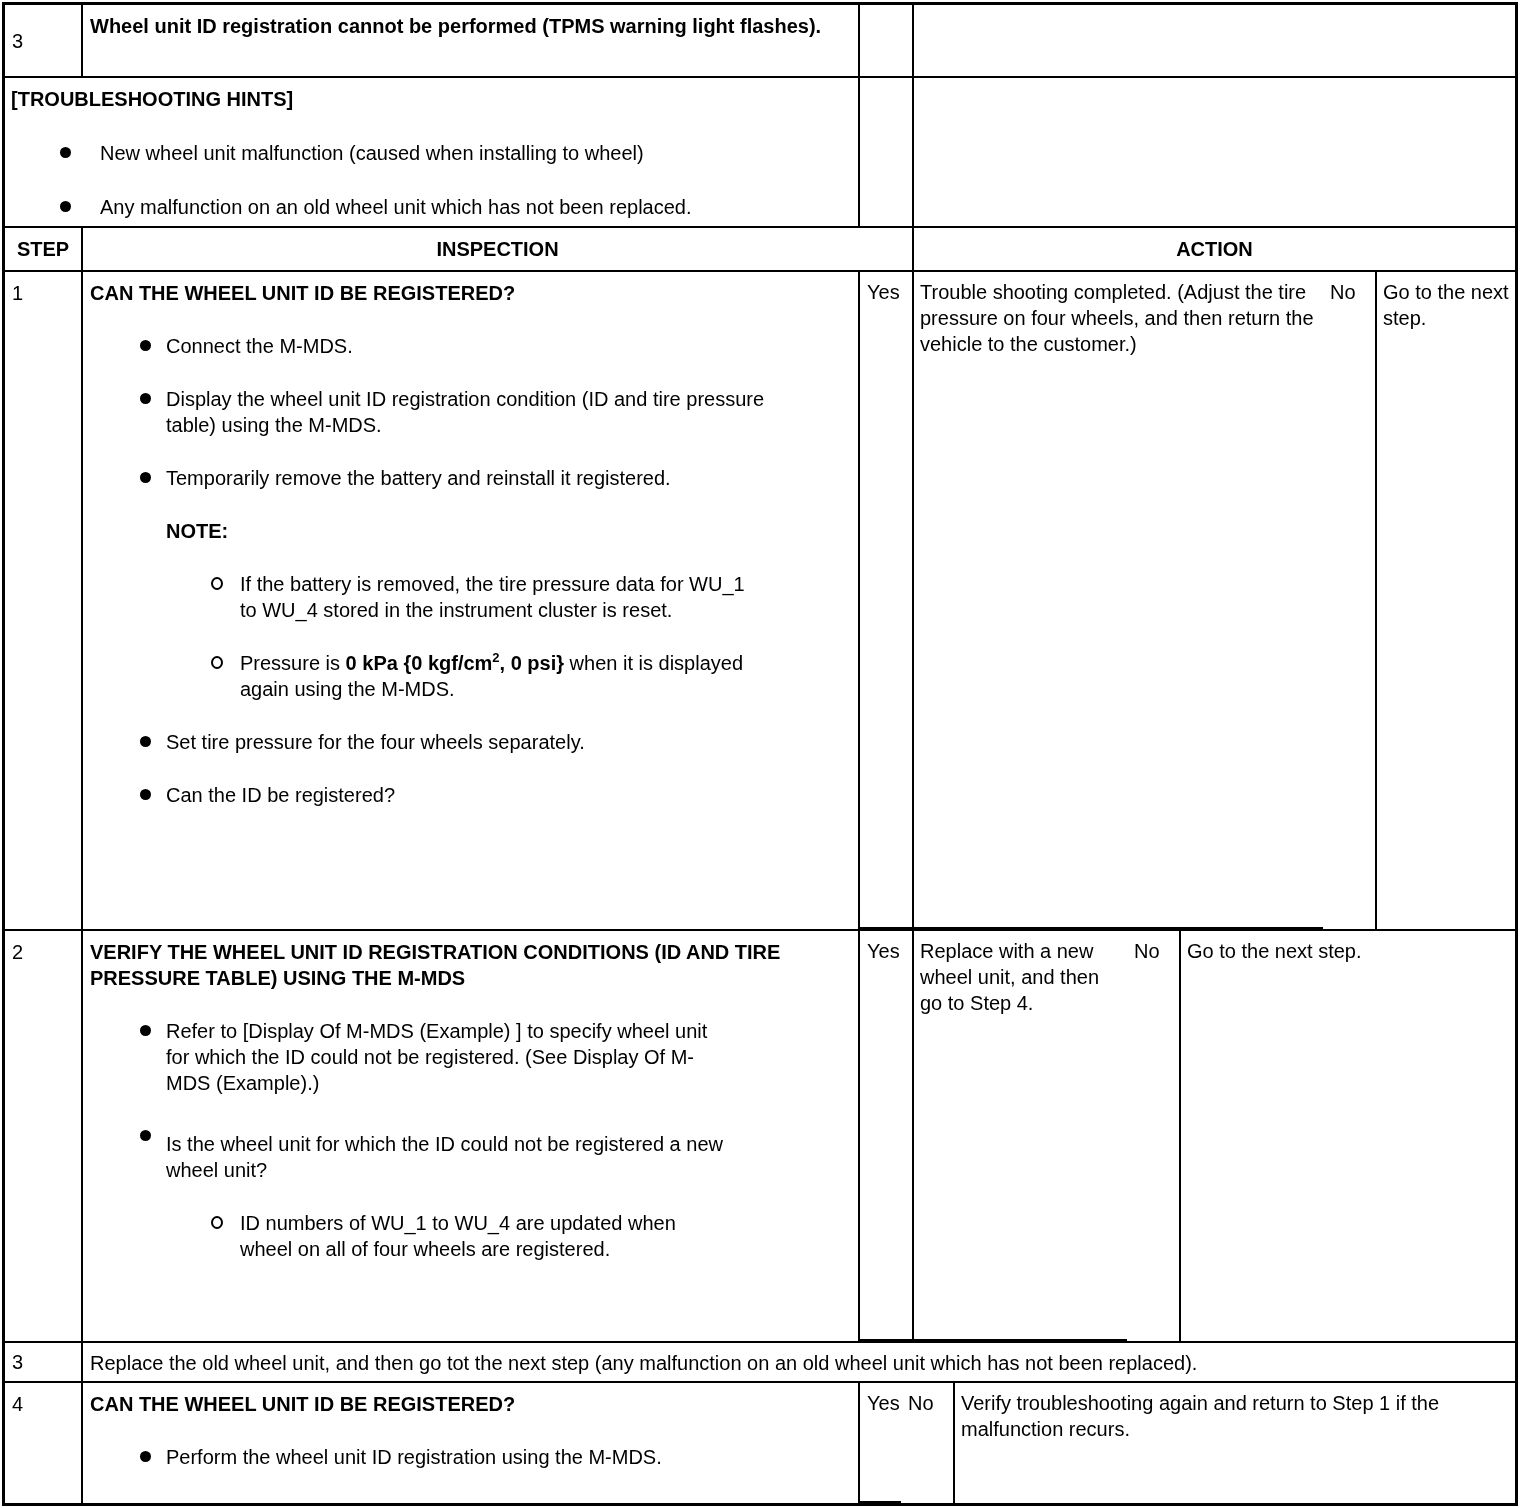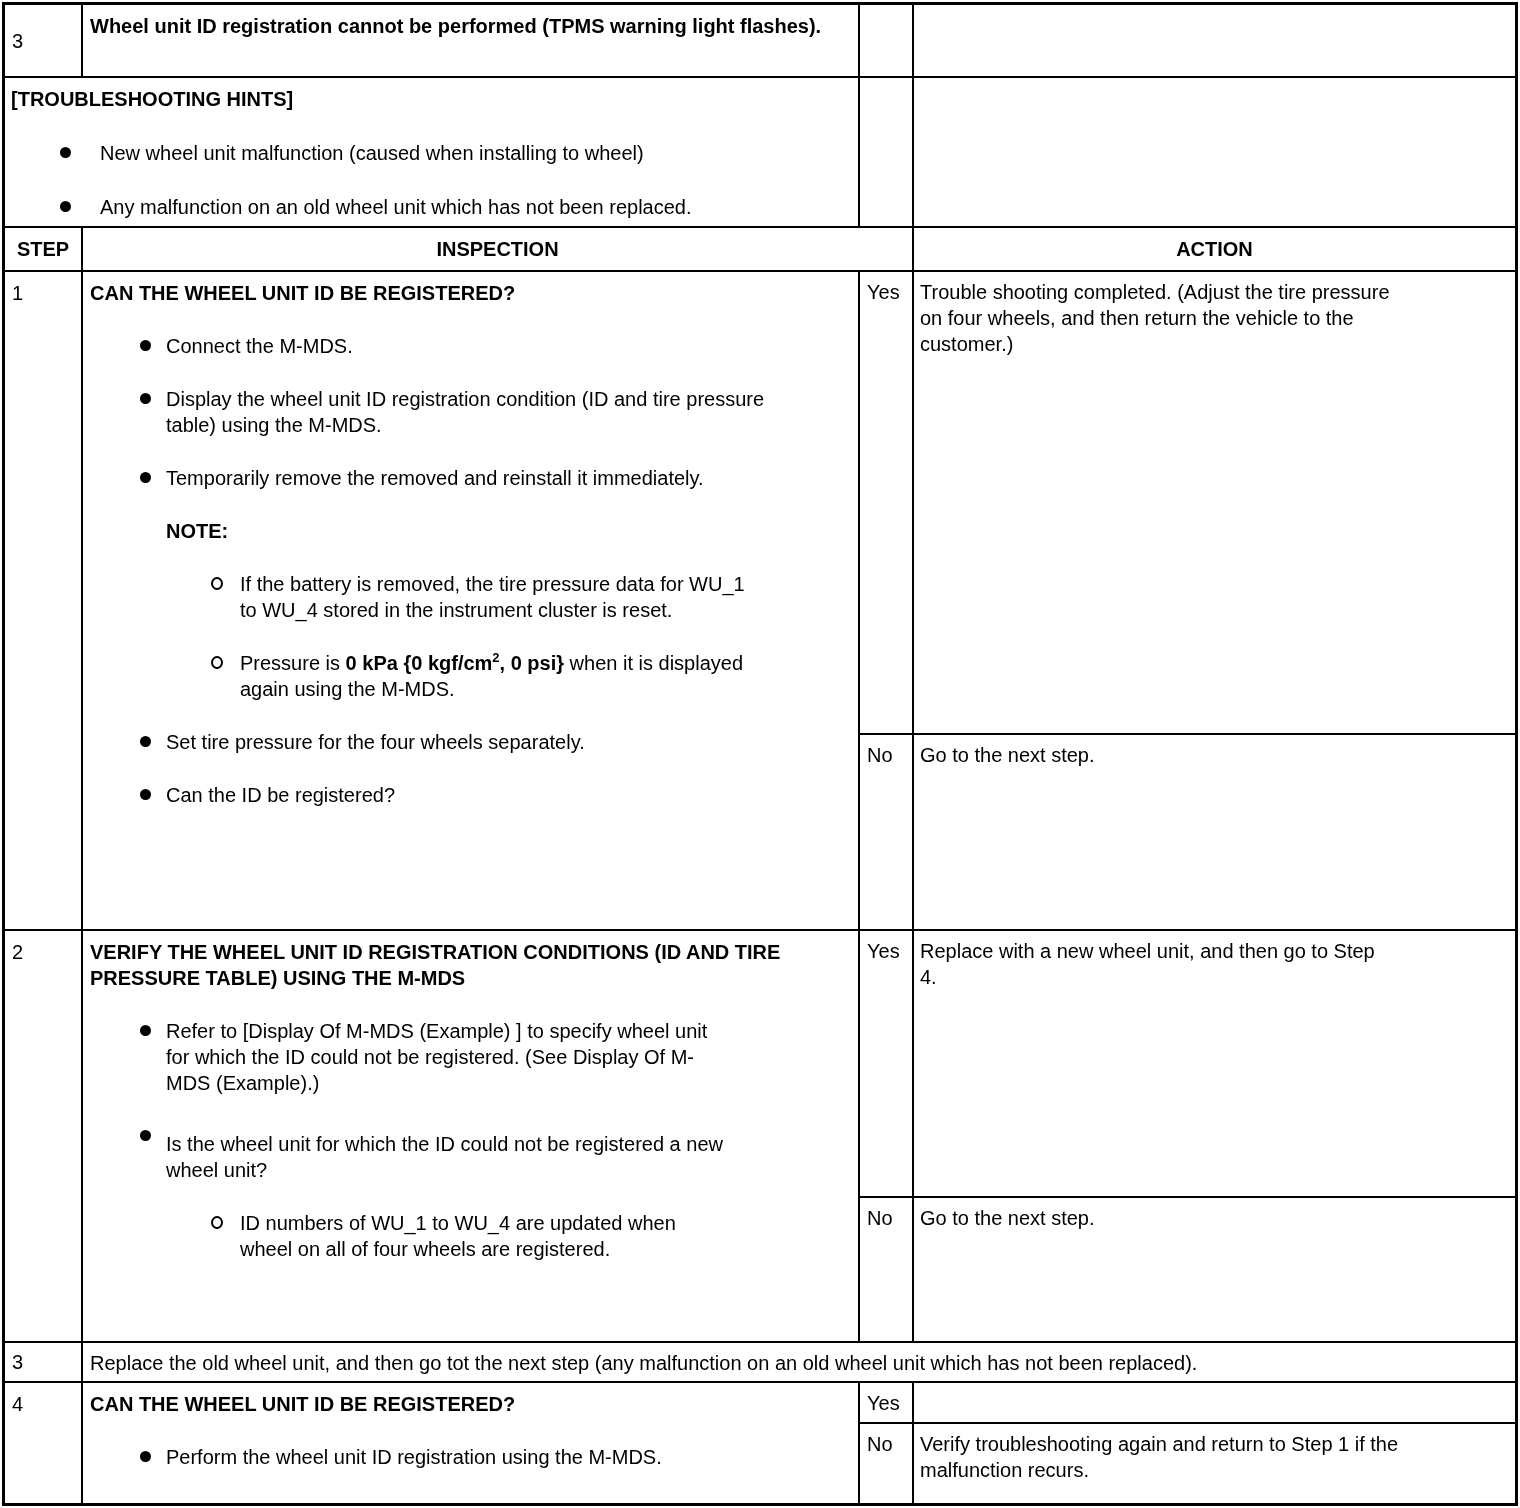--- a/index.html
+++ b/index.html
@@ -11,21 +11,21 @@
   .tr{display:flex;border-bottom:2px solid #000;overflow:hidden;}
   .tr.last{border-bottom:none;}
   .td{border-right:2px solid #000;overflow:hidden;}
   .td.nr{border-right:none;}
   .c-step{flex:0 0 78px;}
   .c-insp{flex:0 0 777px;}
   .c-hints{flex:0 0 855px;}
   .c-insph{flex:0 0 831px;}
   .c-yn{flex:0 0 54px;}
   .c-act{flex:1 1 auto;border-right:none;}
-  .c-right{flex:1 1 auto;border-right:none;display:flex;flex-direction:column;}
+  .c-right{flex:1 1 auto;border-right:none;display:flex;flex-direction:row;}
   .sub{display:flex;border-bottom:2px solid #000;overflow:hidden;}
   .sub.last{border-bottom:none;flex:1 1 auto;}
   
   .h-rowA{flex:0 0 73px;}
   .h-rowB{flex:0 0 150px;}
   .h-head{flex:0 0 44px;}
   .h-s1{flex:0 0 659px;}
   .h-s2{flex:0 0 412px;}
   .h-s3{flex:0 0 40px;}
   .h-s4{flex:1 1 auto;}
@@ -116,21 +116,21 @@
         <div class="li">
           <span class="mark">
               <span class="dot"></span>
             </span>
           <span class="txt mw620">Display the wheel unit ID registration condition (ID and tire pressure table) using the M-MDS.</span>
         </div>
         <div class="li">
           <span class="mark">
               <span class="dot"></span>
             </span>
-          <span class="txt mw620">Temporarily remove the removed and reinstall it immediately.</span>
+          <span class="txt mw620">Temporarily remove the battery and reinstall it registered.</span>
         </div>
         <div class="lbl">NOTE:</div>
         <div class="li2">
           <span class="mark">
               <span class="ring"></span>
             </span>
           <span class="txt mw510">If the battery is removed, the tire pressure data for WU_1 to WU_4 stored in the instrument cluster is reset.</span>
         </div>
         <div class="li2">
           <span class="mark">

